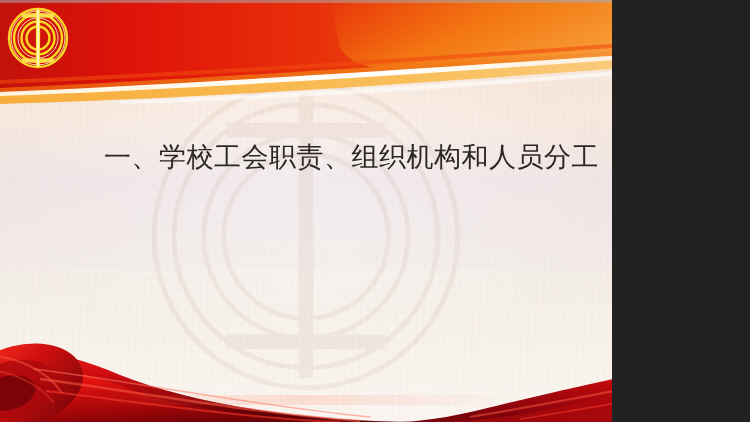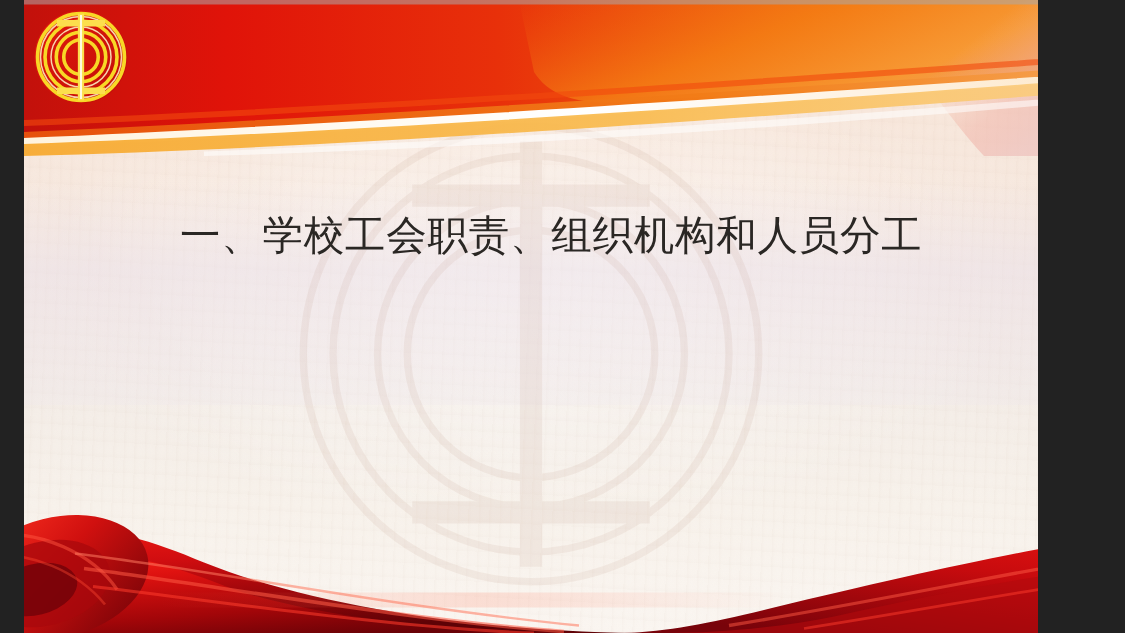--- a/index.html
+++ b/index.html
@@ -1,25 +1,24 @@
 <!DOCTYPE html>
 <html lang="zh"><head>
 <meta charset="utf-8">
 <title>学校工会 PPT</title>
 <style>
   html,body{margin:0;padding:0;background:#222;}
   *{box-sizing:border-box;}
 
   .slide{
     position:relative;
-    width:676px;height:422px;
+    width:612px;height:422px;
     overflow:hidden;
     font-family:"Liberation Sans","DejaVu Sans",sans-serif;
     background:#f7ece4;
-    margin-left:16px;
   }
 
   
   .paper{
     position:absolute;inset:0;
     background:
       radial-gradient(ellipse 70% 55% at 50% 45%, rgba(255,255,255,.55) 0%, rgba(255,255,255,0) 70%),
       linear-gradient(180deg,#f9e8dc 0%,#f7e6da 18%,#f6eae2 42%,#f3ece6 62%,#f7f1ea 80%,#faf5f0 100%);
   }
   .paper-grain{

